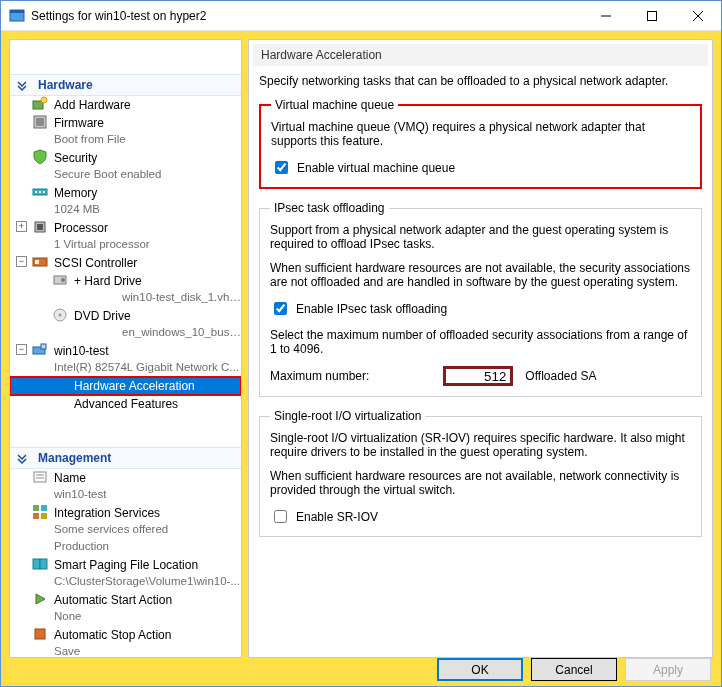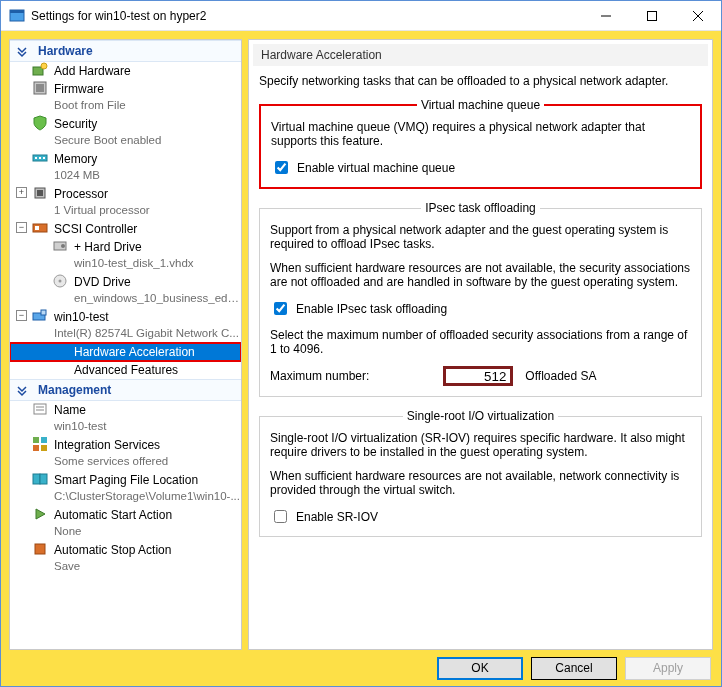--- a/index.html
+++ b/index.html
@@ -5,45 +5,45 @@
   * { box-sizing: border-box; }
   html, body { margin:0; padding:0; font-family: "Segoe UI", Tahoma, sans-serif; font-size:12px; color:#000; background:#fff; }
   .window { width:722px; height:687px; border:1px solid #5a8fd6; display:flex; flex-direction:column; background:#fde047; }
   .titlebar { height:30px; background:#fff; display:flex; align-items:center; border-bottom:1px solid #e5e5e5; }
   .titlebar .icon { width:16px; height:16px; margin:0 6px 0 8px; }
   .titlebar .title { flex:1; font-size:12px; color:#000; }
   .titlebar .winbtn { width:46px; height:30px; display:flex; align-items:center; justify-content:center; color:#333; }
   .body { flex:1; display:flex; padding:8px 8px 0 8px; gap:6px; min-height:0; }
   .sidebar { width:233px; background:#fff; border:1px solid #c9c9c9; overflow-y:auto; position:relative; }
   .content { flex:1; background:#fff; border:1px solid #c9c9c9; padding:6px 10px 6px 10px; overflow-y:auto; }
-  .footer { height:36px; display:flex; justify-content:flex-end; align-items:center; gap:8px; padding:0 10px; }
+  .footer { height:28px; display:flex; justify-content:flex-end; gap:8px; padding:0 10px; }
   .btn { width:86px; height:23px; border:1px solid #000000; background:#e1e1e1; font-family:inherit; font-size:12px; cursor:pointer; }
   .btn.primary { border:2px solid #0078d7; background:#e1e1e1; }
   .btn:disabled { color:#a0a0a0; background:#f4f4f4; border-color:#d0d0d0; cursor:default; }
 
   
-  .cat { color:#1b4aa0; font-weight:bold; padding:3px 4px 3px 28px; position:relative; background:#f7fbff; border-top:1px solid #dbe7f5; border-bottom:1px solid #dbe7f5;}
+  .cat { color:#1b4aa0; font-weight:bold; padding:3px 4px 3px 28px; position:relative; background:#f7fbff; border-top:1px solid #dbe7f5; border-bottom:1px solid #dbe7f5;margin-top:34px;}
   .cat .chev { position:absolute; left:5px; top:4px; width:14px; height:14px; }
   .item { padding:1px 4px 1px 44px; position:relative; line-height:16px; }
   .item .exp { position:absolute; left:6px; top:2px; width:11px; height:11px; border:1px solid #888; background:#fff; font-size:9px; line-height:9px; text-align:center; color:#444; }
   .item .ico { position:absolute; left:22px; top:0px; width:16px; height:16px; }
   .sub  { color:#6d6d6d; padding-left:44px; line-height:14px; font-size:11.5px; white-space:nowrap; overflow:hidden; text-overflow:ellipsis; padding-bottom:3px;}
   .child { padding:1px 4px 1px 64px; position:relative; line-height:16px; }
   .child .ico { position:absolute; left:42px; top:0px; width:16px; height:16px; }
-  .childsub { color:#6d6d6d; padding-left:64px; line-height:14px; font-size:11.5px; white-space:nowrap; overflow:hidden; text-overflow:ellipsis; padding-bottom:3px;}
+  .childsub { color:#6d6d6d; padding-left:64px; line-height:14px; font-size:11.5px; white-space:nowrap; overflow:hidden; text-overflow:ellipsis; padding-bottom:3px;margin-left:48px;}
   .sel { background:#0078d7; color:#fff; }
   .sel.child { background:#0078d7; }
   .hl-red { outline:2px solid #e60000; outline-offset:-1px; }
 
   
   .panel-title { background:#f3f3f3; padding:4px 8px; margin:-2px -6px 8px -6px; color:#333; }
   .desc, p.body-text { margin:0 0 10px 0; }
   fieldset { border:1px solid #d0d0d0; margin:0 0 12px 0; padding:8px 10px 10px 10px; }
   fieldset.hl { border:2px solid #e60000; }
-  legend { padding:0 4px; color:#000;text-align:center; }
+  legend { padding:0 4px; color:#000; }
   label.cb { display:flex; align-items:center; gap:6px; margin-top:6px; }
   input[type=checkbox] { width:13px; height:13px; accent-color:#0078d7; }
   .row { display:flex; align-items:center; gap:12px; margin-top:6px; }
   .numbox { width:70px; height:20px; border:3px solid #7f1d1d; text-align:right; padding:1px 4px; font-family:inherit; }
 
   
   .svg16 { width:16px; height:16px; display:block; }
 </style>
 </head>
 <body>
@@ -223,20 +223,21 @@
               <rect x="1" y="1" width="6" height="6" fill="#6fae4e"></rect>
               <rect x="9" y="1" width="6" height="6" fill="#39b1c9"></rect>
               <rect x="1" y="9" width="6" height="6" fill="#d86f2a"></rect>
               <rect x="9" y="9" width="6" height="6" fill="#caa015"></rect>
             </svg>
           </span>
         <span>Integration Services</span>
       </div>
       <div class="sub">Some services offered</div>
 
+      <div class="sub">Production</div>
 
       <div class="item">
         <span class="ico">
             <svg class="svg16" viewBox="0 0 16 16">
               <rect x="1" y="3" width="7" height="10" fill="#39b1c9" stroke="#1c7d91"></rect>
               <rect x="8" y="3" width="7" height="10" fill="#39b1c9" stroke="#1c7d91"></rect>
             </svg>
           </span>
         <span>Smart Paging File Location</span>
       </div>

